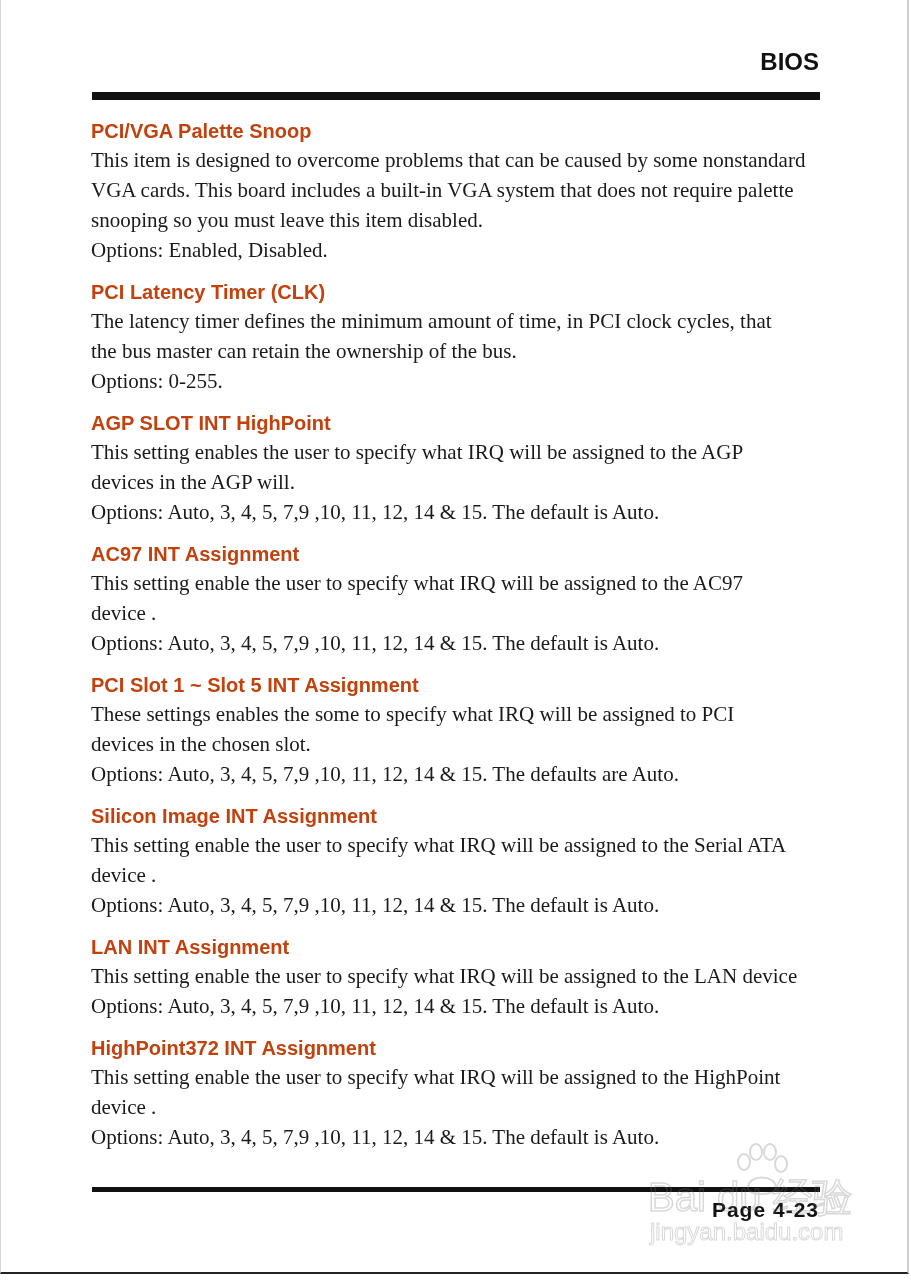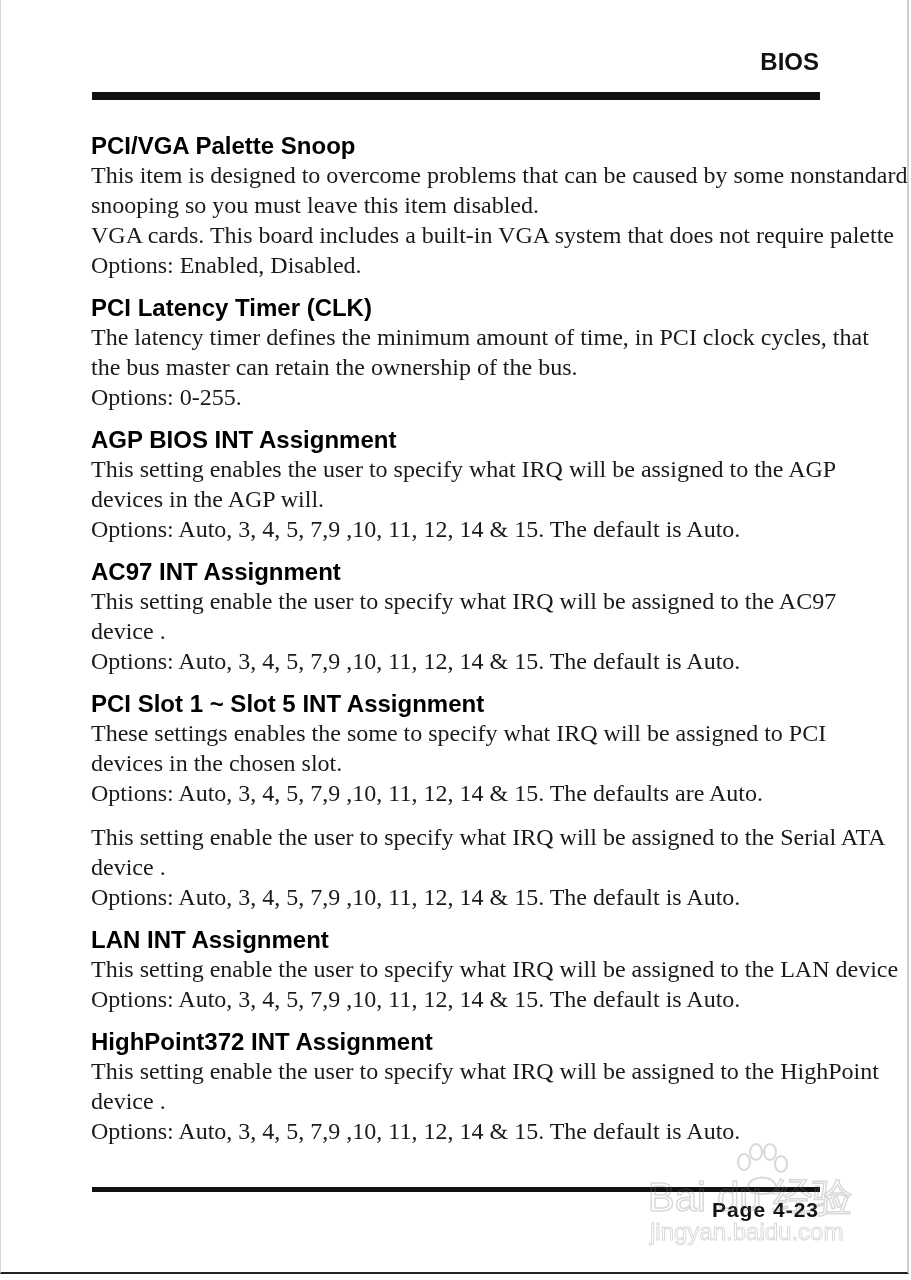--- a/index.html
+++ b/index.html
@@ -20,24 +20,24 @@
     .header-rule {
       position: absolute; left: 92px; top: 92px; width: 728px; height: 8px;
       background: #111;
     }
     .content {
       position: absolute; left: 91px; top: 118px; width: 735px;
     }
     .section { margin-bottom: 14px; }
     .section h2 {
       font-family: "Liberation Sans", sans-serif; font-weight: bold;
-      font-size: 24px; margin: 15px 0 1px 0; line-height: 26px; color: #000000;
+      font-size: 20px; margin: 0 0 1px 0; line-height: 26px; color: #c2410c;
     }
     .section p {
-      margin: 0; font-size: 24px; line-height: 30px; color: #1a1a1a;
+      margin: 0; font-size: 21px; line-height: 30px; color: #1a1a1a;
       white-space: nowrap;
     }
     .footer-rule {
       position: absolute; left: 92px; top: 1187px; width: 728px; height: 5px;
       background: #111;
     }
     .footer-page {
       position: absolute; right: 92px; top: 1198px;
       font-family: "Liberation Sans", sans-serif; font-weight: bold;
       font-size: 21px; letter-spacing: 1px; color: #111;
@@ -63,54 +63,55 @@
 
 <div class="page-frame"></div>
 
 <div class="header-title">BIOS</div>
 <div class="header-rule"></div>
 
 <div class="content">
   <div class="section">
     <h2>PCI/VGA Palette Snoop</h2>
     <p>This item is designed to overcome problems that can be caused by some nonstandard</p>
+    <p>VGA cards. This board includes a built-in VGA system that does not require palette</p>
     <p>snooping so you must leave this item disabled.</p>
-    <p>VGA cards. This board includes a built-in VGA system that does not require palette</p>
     <p>Options: Enabled, Disabled.</p>
   </div>
 
   <div class="section">
     <h2>PCI Latency Timer (CLK)</h2>
     <p>The latency timer defines the minimum amount of time, in PCI clock cycles, that</p>
     <p>the bus master can retain the ownership of the bus.</p>
     <p>Options: 0-255.</p>
   </div>
 
   <div class="section">
-    <h2>AGP BIOS INT Assignment</h2>
+    <h2>AGP SLOT INT HighPoint</h2>
     <p>This setting enables the user to specify what IRQ will be assigned to the AGP</p>
     <p>devices in the AGP will.</p>
     <p>Options: Auto, 3, 4, 5, 7,9 ,10, 11, 12, 14 &amp; 15. The default is Auto.</p>
   </div>
 
   <div class="section">
     <h2>AC97 INT Assignment</h2>
     <p>This setting enable the user to specify what IRQ will be assigned to the AC97</p>
     <p>device .</p>
     <p>Options: Auto, 3, 4, 5, 7,9 ,10, 11, 12, 14 &amp; 15. The default is Auto.</p>
   </div>
 
   <div class="section">
     <h2>PCI Slot 1 ~ Slot 5 INT Assignment</h2>
     <p>These settings enables the some to specify what IRQ will be assigned to PCI</p>
     <p>devices in the chosen slot.</p>
     <p>Options: Auto, 3, 4, 5, 7,9 ,10, 11, 12, 14 &amp; 15. The defaults are Auto.</p>
   </div>
 
   <div class="section">
+    <h2>Silicon Image INT Assignment</h2>
     <p>This setting enable the user to specify what IRQ will be assigned to the Serial  ATA</p>
     <p>device .</p>
     <p>Options: Auto, 3, 4, 5, 7,9 ,10, 11, 12, 14 &amp; 15. The default is Auto.</p>
   </div>
 
   <div class="section">
     <h2>LAN INT Assignment</h2>
     <p>This setting enable the user to specify what IRQ will be assigned to the LAN device</p>
     <p>Options: Auto, 3, 4, 5, 7,9 ,10, 11, 12, 14 &amp; 15. The default is Auto.</p>
   </div>

